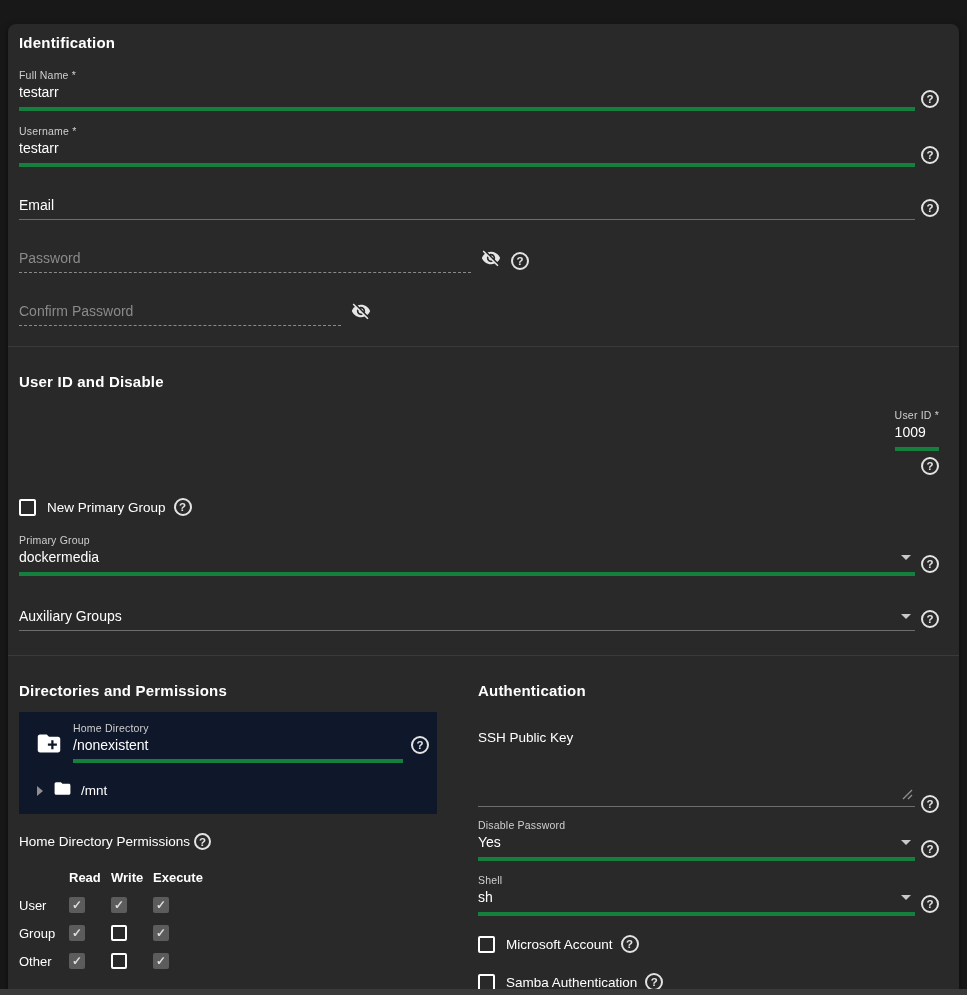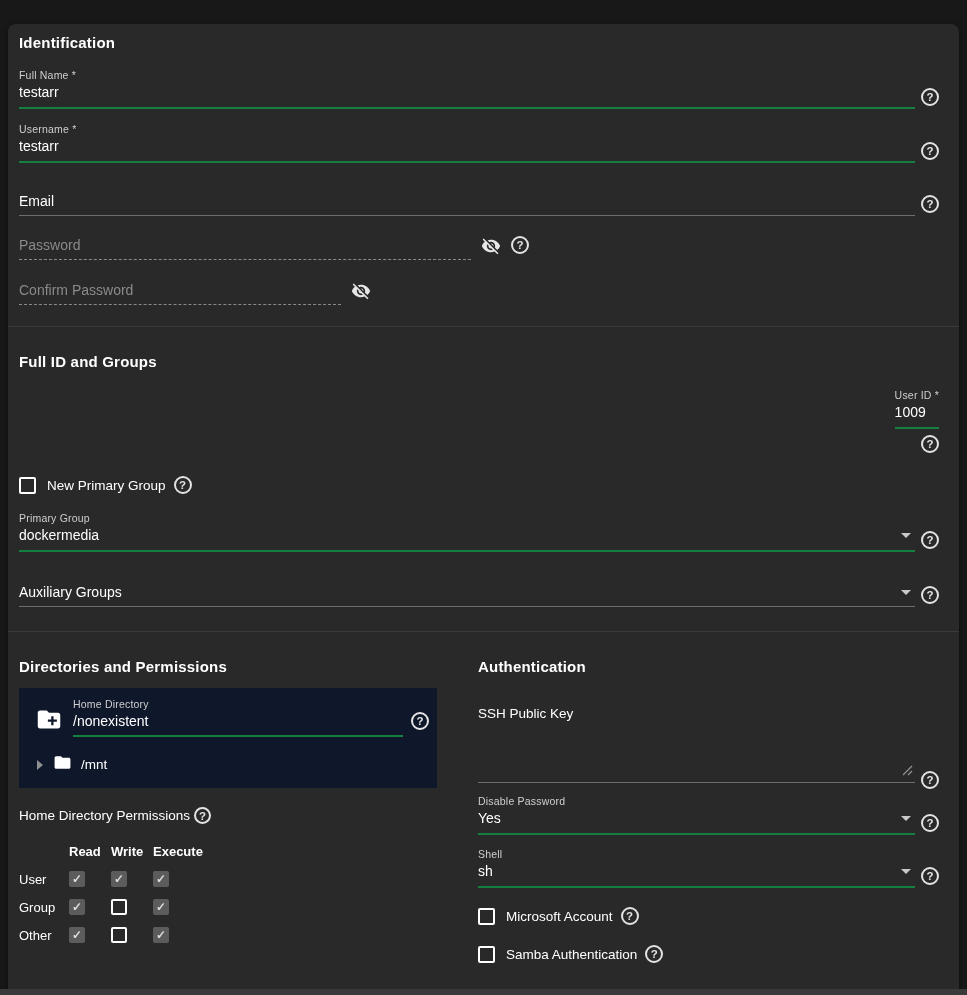--- a/index.html
+++ b/index.html
@@ -13,21 +13,21 @@
   .section { padding:0 20px 0 11px; }
   .sec-title { color:#ffffff; font-size:15px; font-weight:bold; letter-spacing:.2px; }
 
   .divider { height:1px; background:#3a3a3a; width:100%; }
 
   
   .field-row { display:flex; align-items:flex-end; gap:6px; }
   .input-area { flex:1; min-width:0; }
   .mini-label { font-size:10.5px; color:#cfcfcf; letter-spacing:.2px; margin-bottom:3px; }
   .value-line { display:flex; justify-content:space-between; align-items:center;
-                border-bottom:2px solid #15803d; padding-bottom:6px; min-height:20px; }
+                border-bottom:4px solid #15803d; padding-bottom:6px; min-height:20px; }
   .value { color:#ffffff; font-size:14px; line-height:17px; white-space:nowrap; }
   .placeholder-line { border-bottom:1px solid #6d6d6d; padding-bottom:5px; }
   .placeholder-line .value { font-size:14px; }
   .disabled .value { color:#8a8a8a; }
   .dashed { border-bottom:1px dashed #8a8a8a; }
 
   .help { width:18px; height:18px; min-width:18px; border:2px solid #e3e3e3; border-radius:50%;
           color:#e3e3e3; font-size:11.5px; font-weight:bold; display:flex; align-items:center;
           justify-content:center; margin-bottom:3px; cursor:pointer; }
   .help.inline { margin-bottom:0; margin-left:8px; }
@@ -41,21 +41,21 @@
   .cb.checked { border-color:#5c5c5c; background:#5c5c5c; }
   .cb.checked::after { content:"✓"; color:#dedede; font-size:12px; font-weight:bold; line-height:1; }
   .cb-row { display:flex; align-items:center; }
   .cb-row .cb-label { color:#ffffff; font-size:13.5px; margin-left:11px; }
 
   
   .sec-identification { padding-top:10px; }
   .f-fullname { margin-top:18px; }
   .f-username { margin-top:14px; }
   .f-email { margin-top:30px; }
-  .pw-row { display:flex; align-items:flex-start; gap:10px; margin-top:20px; }
+  .pw-row { display:flex; align-items:center; gap:10px; margin-top:28px; }
   .pw-input { padding-bottom:5px; }
   .pw-input .value { font-size:14px; color:#8a8a8a; }
   .w-password { width:452px; }
   .w-confirm { width:322px; }
   .eye-icon { margin-bottom:1px; cursor:pointer; }
 
   
   .sec-groups { padding-top:26px; padding-bottom:24px; }
   .f-userid { margin-top:19px;flex-direction:column; }
   .npg-row { margin-top:20px; }
@@ -161,21 +161,21 @@
               <path d="M12 7c2.76 0 5 2.24 5 5 0 .65-.13 1.26-.36 1.83l2.92 2.92c1.51-1.26 2.7-2.89 3.43-4.75-1.73-4.39-6-7.5-11-7.5-1.4 0-2.74.25-3.98.7l2.16 2.16C10.74 7.13 11.35 7 12 7zM2 4.27l2.28 2.28.46.46C3.08 8.3 1.78 10.02 1 12c1.73 4.39 6 7.5 11 7.5 1.55 0 3.03-.3 4.38-.84l.42.42L19.73 22 21 20.73 3.27 3 2 4.27zM7.53 9.8l1.55 1.55c-.05.21-.08.43-.08.65 0 1.66 1.34 3 3 3 .22 0 .44-.03.65-.08l1.55 1.55c-.67.33-1.41.53-2.2.53-2.76 0-5-2.24-5-5 0-.79.2-1.53.53-2.2zm4.31-.78l3.15 3.15.02-.16c0-1.66-1.34-3-3-3l-.17.01z"></path>
             </svg>
         </span>
       </div>
       <div style="height:20px"></div>
     </section>
 
     <div class="divider"></div>
 
     <section class="section sec-groups">
-      <h2 class="sec-title">Full ID and Groups</h2>
+      <h2 class="sec-title">User ID and Disable</h2>
 
       <div class="field-row f-userid">
         <div class="input-area">
           <div class="mini-label">User ID *</div>
           <div class="value-line">
               <span class="value">1009</span>
             </div>
         </div>
         <span class="help">?</span>
       </div>

